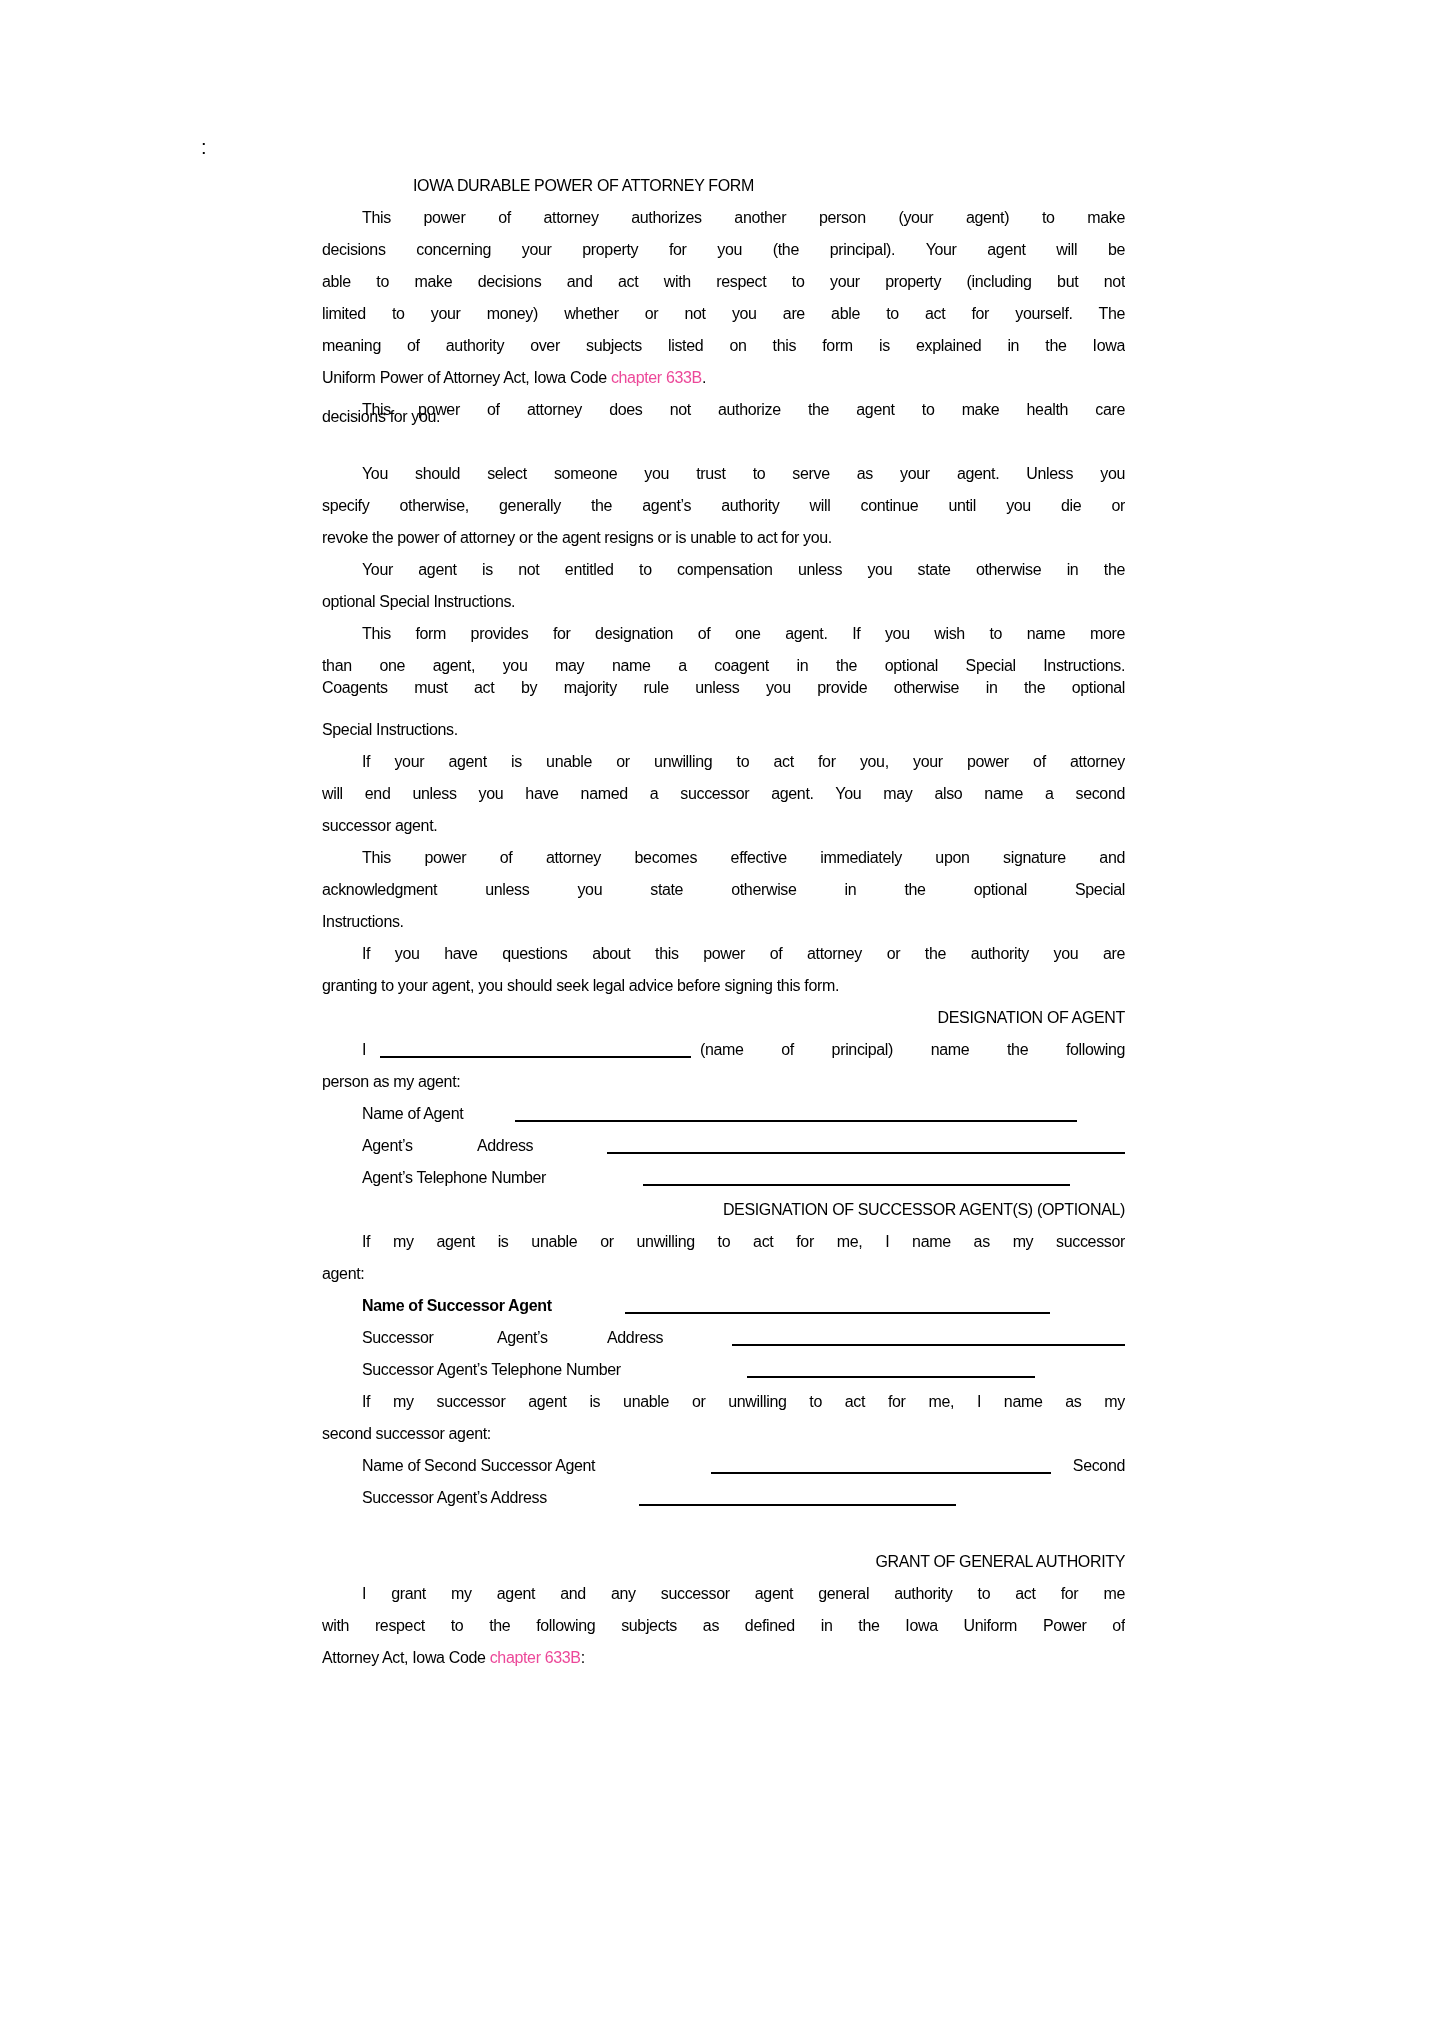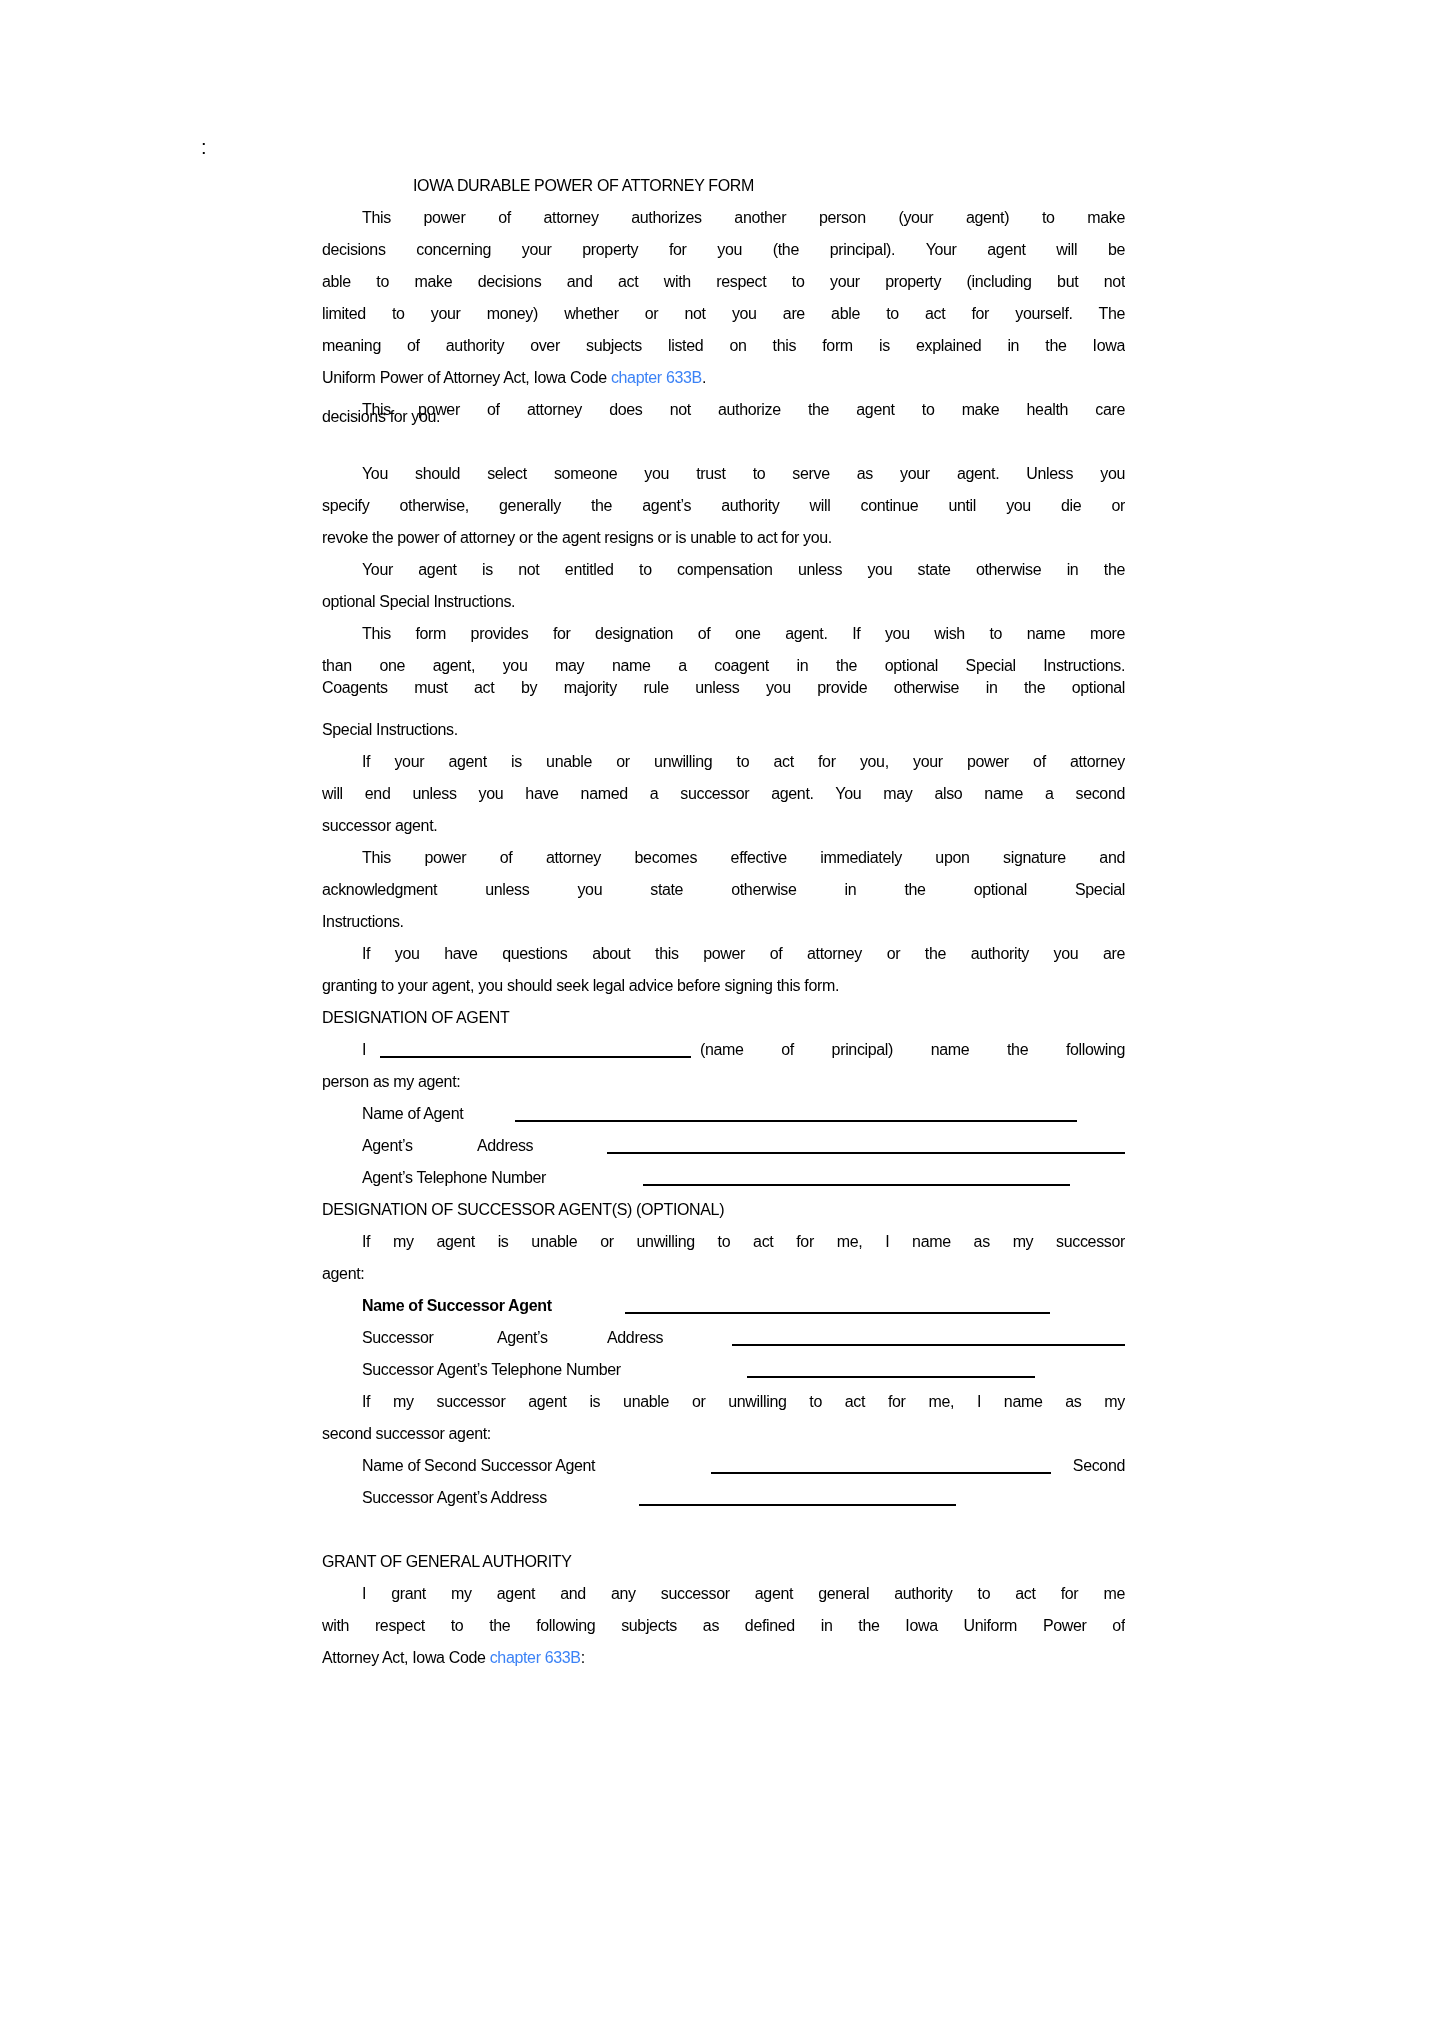--- a/index.html
+++ b/index.html
@@ -10,22 +10,22 @@
       font-family: "Liberation Sans", sans-serif; font-size: 20px; color: #000;
     }
     .ln {
       position: absolute; left: 322px; width: 803px; height: 32px; line-height: 32px;
       font-family: "Liberation Sans", sans-serif; font-size: 16px; color: #000;
       white-space: nowrap; letter-spacing: -0.35px;
     }
     .ln.j { text-align: justify; text-align-last: justify; white-space: normal; overflow: hidden; }
     .ln.ind { padding-left: 40px; width: 763px; }
     .ln.fld { left: 362px; width: 763px; }
-    .ln.c { text-align: left; }
-    .link { color: #3b82f6; }
+    .ln.c { text-align: right; }
+    .link { color: #ec4899; }
     .blank { position: absolute; height: 0; border-bottom: 2px solid #000; }
     .lbl { position: absolute; top: 0; }
   </style>
 </head>
 <body>
 
 <div class="page">
 
   <span class="stray-colon">:</span>
 

